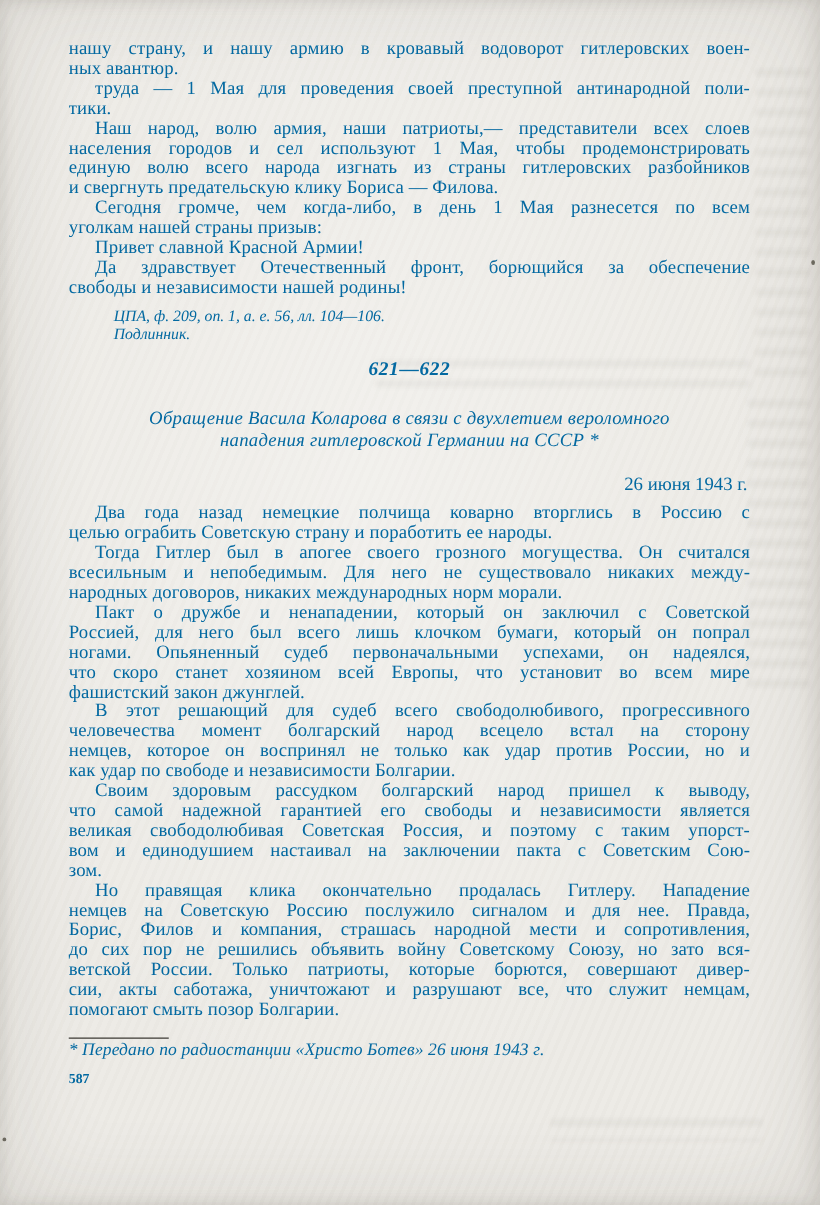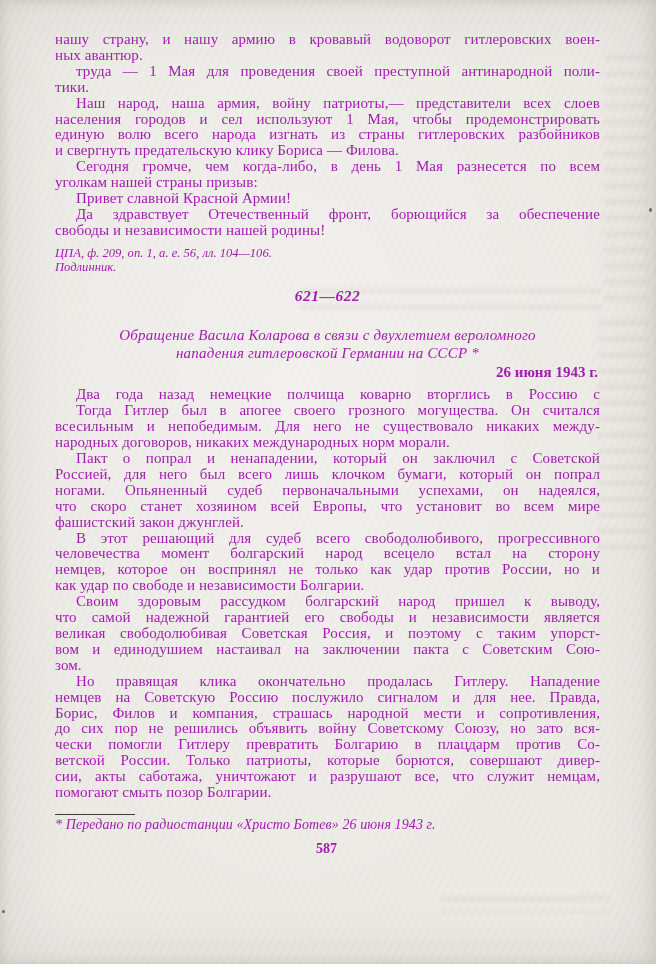--- a/index.html
+++ b/index.html
@@ -11,21 +11,21 @@
     position: relative;
     width: 656px;
     height: 964px;
     margin: 0 auto;
     background: #edebe6;
     box-shadow: inset 0 0 70px rgba(95, 90, 78, 0.16),
                 inset -6px 0 14px rgba(95, 90, 78, 0.10),
                 inset 4px 0 10px rgba(95, 90, 78, 0.08);
     overflow: hidden;
     font-family: "Liberation Serif", "DejaVu Serif", serif;
-    color: #a21caf;
+    color: #0369a1;
   }
   .paper-texture {
     position: absolute;
     inset: 0;
     pointer-events: none;
     background:
       radial-gradient(ellipse at 45% 40%, rgba(255,255,255,0.30), rgba(255,255,255,0) 65%),
       repeating-linear-gradient(113deg, rgba(120,112,98,0.025) 0 3px, rgba(255,255,255,0.02) 3px 7px);
   }
   .smudge {
@@ -60,43 +60,43 @@
     text-align-last: left;
   }
   .par.indent .line:first-child {
     text-indent: 21px;
   }
   .source-block {
     margin-top: 8px;
     font-style: italic;
     font-size: 12.6px;
     line-height: 13.8px;
+    margin-left: 36px;
   }
   .doc-number {
     margin-top: 13px;
     text-align: center;
     font-weight: bold;
     font-size: 15.5px;
     letter-spacing: 0.5px;
     font-style: italic;
   }
   .doc-title {
     margin-top: 22px;
     text-align: center;
     font-style: italic;
     font-size: 15px;
     line-height: 17.5px;
     letter-spacing: 0.2px;
   }
   .doc-date {
-    margin-top: 2px;
+    margin-top: 18px;
     text-align: right;
     font-size: 15px;
     padding-right: 2px;
-    font-weight: bold;
   }
   .doc-body {
     margin-top: 6px;
   }
   .footnote {
     margin-top: 13px;
   }
   .footnote-rule {
     width: 80px;
     border: 0;
@@ -104,23 +104,23 @@
     margin: 0 0 3px 0;
   }
   .footnote-text {
     font-style: italic;
     font-size: 14px;
     line-height: 14px;
     letter-spacing: 0.1px;
   }
   .page-number {
     margin-top: 9px;
-    text-align: center;
+    text-align: left;
     font-weight: bold;
-    font-size: 14px;
+    font-size: 11px;
     padding-right: 2px;
   }
 </style>
 </head>
 <body>
 
 <div class="page">
   <div class="paper-texture"></div>
 
   <div class="smudge" style="left:604px; top:55px;  width:44px; height:250px;"></div>
@@ -136,21 +136,21 @@
       <div class="body-text">
           <div class="par">
             <div class="line">нашу страну, и нашу армию в кровавый водоворот гитлеровских воен-</div>
             <div class="line last">ных авантюр.</div>
           </div>
           <div class="par indent">
             <div class="line">труда — 1 Мая для проведения своей преступной антинародной поли-</div>
             <div class="line last">тики.</div>
           </div>
           <div class="par indent">
-            <div class="line">Наш народ, наша армия, войну патриоты,— представители всех слоев</div>
+            <div class="line">Наш народ, волю армия, наши патриоты,— представители всех слоев</div>
             <div class="line">населения городов и сел используют 1 Мая, чтобы продемонстрировать</div>
             <div class="line">единую волю всего народа изгнать из страны гитлеровских разбойников</div>
             <div class="line last">и свергнуть предательскую клику Бориса — Филова.</div>
           </div>
           <div class="par indent">
             <div class="line">Сегодня громче, чем когда-либо, в день 1 Мая разнесется по всем</div>
             <div class="line last">уголкам нашей страны призыв:</div>
           </div>
           <div class="par indent">
             <div class="line last">Привет славной Красной Армии!</div>
@@ -169,28 +169,29 @@
     <section>
       <div class="doc-number">621—622</div>
       <div class="doc-title">
         <div>Обращение Васила Коларова в связи с двухлетием вероломного</div>
         <div>нападения гитлеровской Германии на СССР *</div>
       </div>
       <div class="doc-date">26 июня 1943 г.</div>
       <div class="body-text doc-body">
           <div class="par indent">
             <div class="line">Два года назад немецкие полчища коварно вторглись в Россию с</div>
+            <div class="line last">целью ограбить Советскую страну и поработить ее народы.</div>
           </div>
           <div class="par indent">
             <div class="line">Тогда Гитлер был в апогее своего грозного могущества. Он считался</div>
             <div class="line">всесильным и непобедимым. Для него не существовало никаких между-</div>
             <div class="line last">народных договоров, никаких международных норм морали.</div>
           </div>
           <div class="par indent">
-            <div class="line">Пакт о попрал и ненападении, который он заключил с Советской</div>
+            <div class="line">Пакт о дружбе и ненападении, который он заключил с Советской</div>
             <div class="line">Россией, для него был всего лишь клочком бумаги, который он попрал</div>
             <div class="line">ногами. Опьяненный судеб первоначальными успехами, он надеялся,</div>
             <div class="line">что скоро станет хозяином всей Европы, что установит во всем мире</div>
             <div class="line last">фашистский закон джунглей.</div>
           </div>
           <div class="par indent">
             <div class="line">В этот решающий для судеб всего свободолюбивого, прогрессивного</div>
             <div class="line">человечества момент болгарский народ всецело встал на сторону</div>
             <div class="line">немцев, которое он воспринял не только как удар против России, но и</div>
             <div class="line last">как удар по свободе и независимости Болгарии.</div>
@@ -200,21 +201,20 @@
             <div class="line">что самой надежной гарантией его свободы и независимости является</div>
             <div class="line">великая свободолюбивая Советская Россия, и поэтому с таким упорст-</div>
             <div class="line">вом и единодушием настаивал на заключении пакта с Советским Сою-</div>
             <div class="line last">зом.</div>
           </div>
           <div class="par indent">
             <div class="line">Но правящая клика окончательно продалась Гитлеру. Нападение</div>
             <div class="line">немцев на Советскую Россию послужило сигналом и для нее. Правда,</div>
             <div class="line">Борис, Филов и компания, страшась народной мести и сопротивления,</div>
             <div class="line">до сих пор не решились объявить войну Советскому Союзу, но зато вся-</div>
-            <div class="line">чески помогли Гитлеру превратить Болгарию в плацдарм против Со-</div>
             <div class="line">ветской России. Только патриоты, которые борются, совершают дивер-</div>
             <div class="line">сии, акты саботажа, уничтожают и разрушают все, что служит немцам,</div>
             <div class="line last">помогают смыть позор Болгарии.</div>
           </div>
         </div>
     </section>
 
     <div class="footnote">
       <hr class="footnote-rule">
       <div class="footnote-text">* Передано по радиостанции «Христо Ботев» 26 июня 1943 г.</div>

